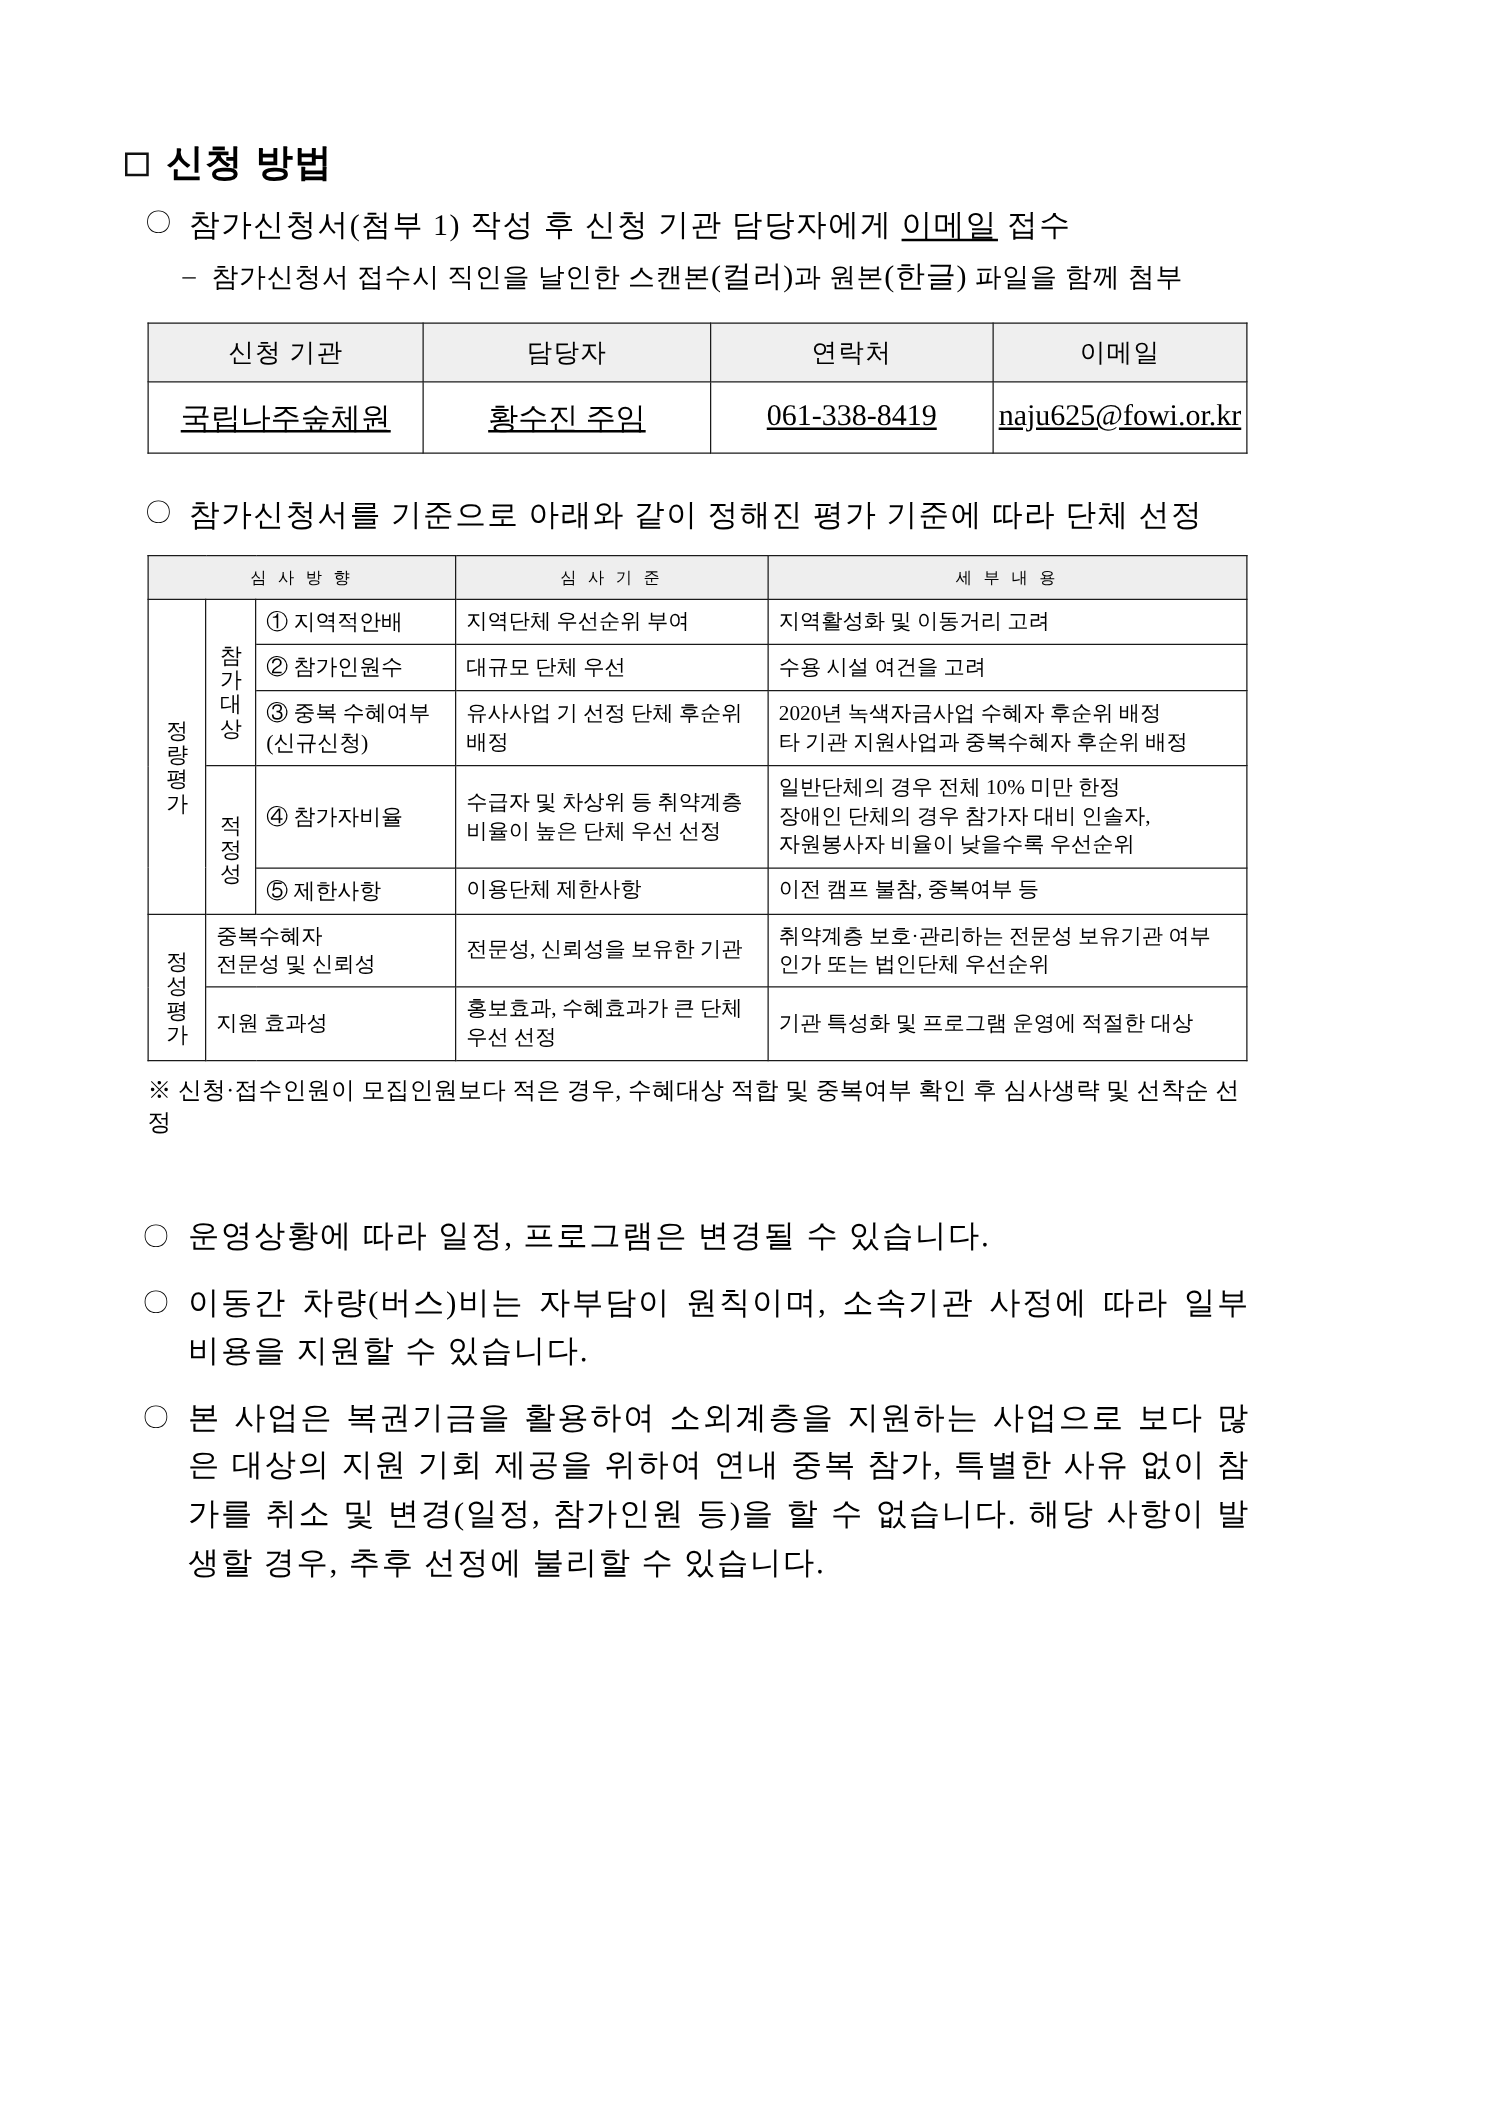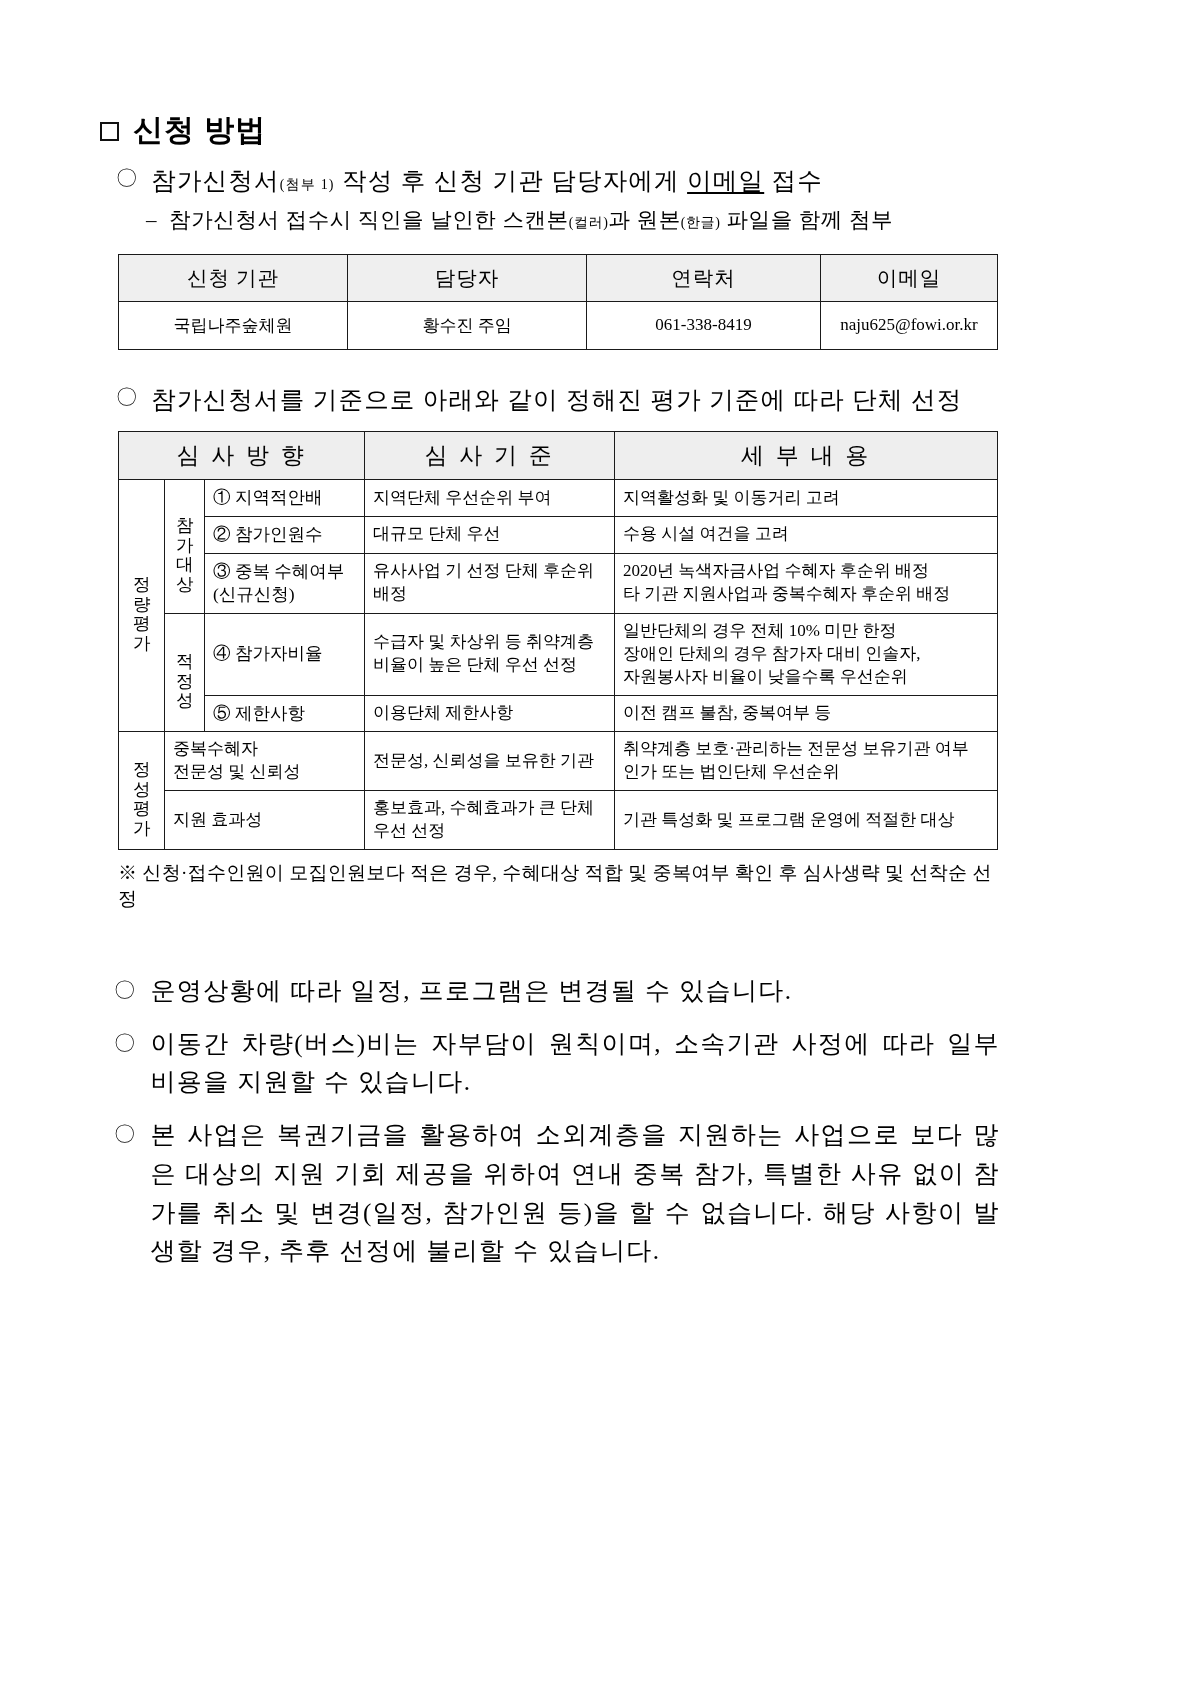--- a/index.html
+++ b/index.html
@@ -72,21 +72,21 @@
     font-size: 21.5px;
     letter-spacing: 0.6px;
     margin: 6px 0 0 46px;
     line-height: 1.45;
   }
   .bullet-dash .mark {
     flex: none;
     font-size: 21px;
   }
   .u-line { text-decoration: underline; text-underline-offset: 3px; }
-  .small-in { font-size: 14px; }
+  .small-in { font-size: 24px; }
 
   
   table {
     border-collapse: collapse;
   }
   .tbl-contact {
     margin: 18px 0 0 18px;
     width: 880px;
     font-size: 19.5px;
   }
@@ -95,40 +95,40 @@
     text-align: center;
     padding: 9px 4px;
     font-weight: normal;
   }
   .tbl-contact thead th {
     background: #efefef;
     font-size: 20.5px;
     letter-spacing: 1px;
     margin-left: 15px;
   }
-  .tbl-contact tbody td { font-size: 17px; padding: 12px 4px; }
+  .tbl-contact tbody td { font-size: 24px; padding: 12px 4px; text-decoration: underline; }
 
   
   .tbl-crit {
     margin: 14px 0 0 18px;
     width: 880px;
     font-size: 17px;
     table-layout: fixed;
   }
   .tbl-crit th, .tbl-crit td {
     border: 1px solid #1a1a1a;
     padding: 6px 8px;
     font-weight: normal;
     vertical-align: middle;
     line-height: 1.35;
   }
   .tbl-crit thead th {
     background: #eeeeee;
     text-align: center;
-    font-size: 23px;
+    font-size: 13px;
     letter-spacing: 3px;
     padding: 8px 4px;
   }
   .tbl-crit td.vcell {
     text-align: center;
     letter-spacing: 1px;
     padding: 4px 2px;
   }
   .vtext {
     writing-mode: vertical-rl;

